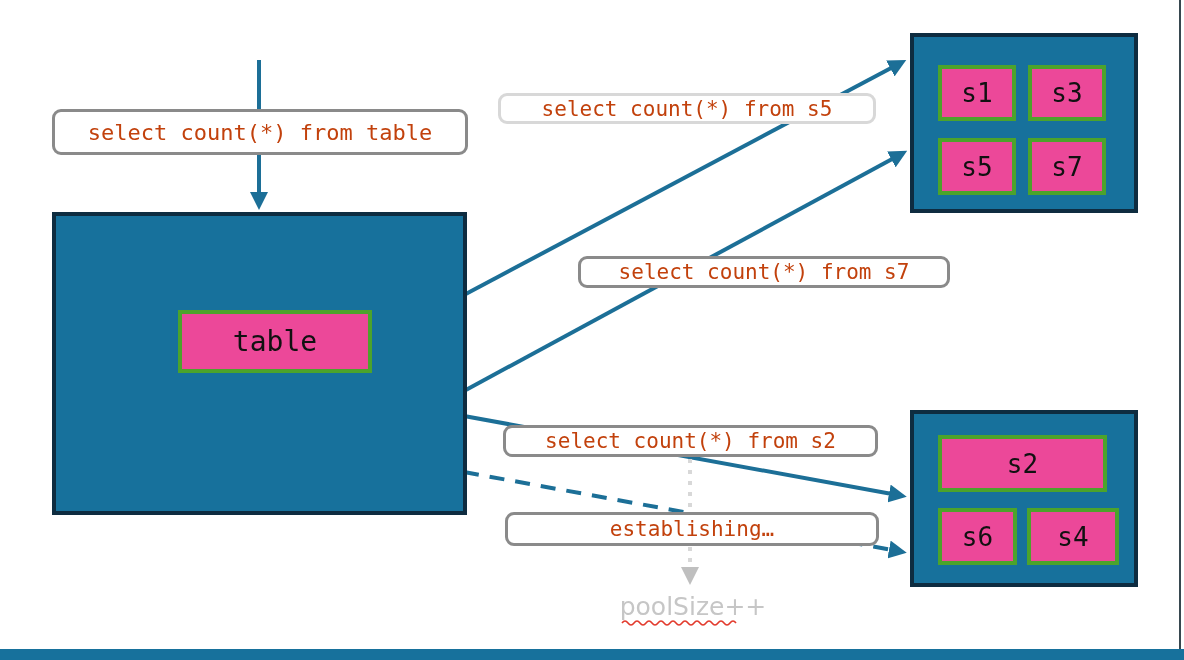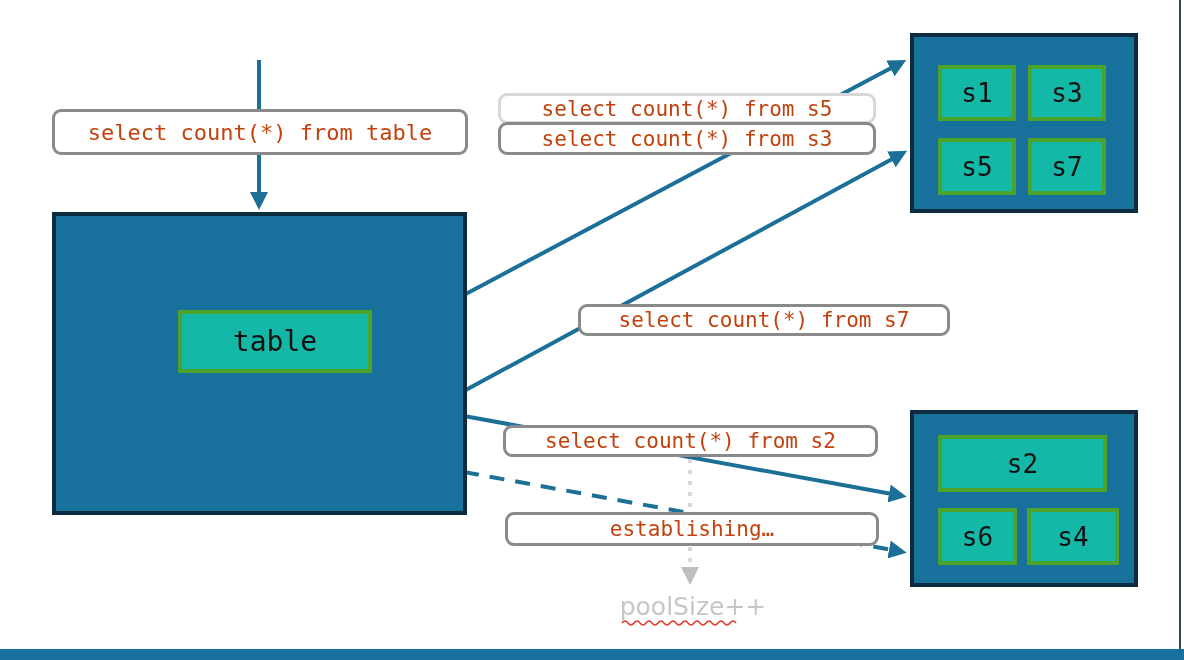--- a/index.html
+++ b/index.html
@@ -10,34 +10,34 @@
   #stage{
     position:relative;width:1184px;height:660px;background:#ffffff;
     overflow:hidden;font-family:"DejaVu Sans Mono","Liberation Mono",monospace;
   }
   #arrow-layer{position:absolute;left:0;top:0;width:1184px;height:660px;z-index:1;}
   .tealbox{
     position:absolute;background:var(--teal);border:4px solid var(--dark);
     box-sizing:border-box;z-index:2;
   }
   .node{
-    position:absolute;background:#14b8a6;border:4px solid var(--green);
+    position:absolute;background:#ec4899;border:4px solid var(--green);
     box-sizing:border-box;display:flex;align-items:center;justify-content:center;
     color:#111;z-index:3;
   }
   .pill{
     position:absolute;background:#ffffff;border:3px solid var(--gray);
     border-radius:9px;box-sizing:border-box;display:flex;align-items:center;
     justify-content:center;color:#c2410c;z-index:4;white-space:nowrap;
   }
   .pill.light{border-color:var(--lightgray);}
   #query-table-pill{left:52px;top:109px;width:416px;height:46px;font-size:22px;}
   #query-s5-pill{left:498px;top:93px;width:378px;height:31px;font-size:21px;z-index:4;}
   #query-s3-pill{left:498px;top:122px;width:378px;height:33px;font-size:21px;z-index:5;}
-  #query-s7-pill{left:578px;top:256px;width:372px;height:32px;font-size:21px;margin-top:48px;}
+  #query-s7-pill{left:578px;top:256px;width:372px;height:32px;font-size:21px;}
   #query-s2-pill{left:503px;top:425px;width:375px;height:32px;font-size:21px;}
   #establishing-pill{left:505px;top:512px;width:374px;height:34px;font-size:21px;}
   #main-box{left:52px;top:212px;width:415px;height:303px;}
   #table-node{left:178px;top:310px;width:194px;height:63px;font-size:28px;}
   #shards-top-box{left:910px;top:33px;width:228px;height:180px;}
   #shards-bottom-box{left:910px;top:410px;width:228px;height:177px;}
   #shard-s1{left:938px;top:65px;width:78px;height:56px;font-size:26px;}
   #shard-s3{left:1028px;top:65px;width:78px;height:56px;font-size:26px;}
   #shard-s5{left:938px;top:138px;width:78px;height:57px;font-size:26px;}
   #shard-s7{left:1028px;top:138px;width:78px;height:57px;font-size:26px;}
@@ -88,23 +88,20 @@
   </svg>
 
   <div class="pill" id="query-table-pill">
     <span>select count(*) from table</span>
   </div>
 
   <div class="pill light" id="query-s5-pill">
     <span>select count(*) from s5</span>
   </div>
 
-  <div class="pill" id="query-s3-pill">
-    <span>select count(*) from s3</span>
-  </div>
 
   <div class="pill" id="query-s7-pill">
     <span>select count(*) from s7</span>
   </div>
 
   <div class="pill" id="query-s2-pill">
     <span>select count(*) from s2</span>
   </div>
 
   <div class="pill" id="establishing-pill">

